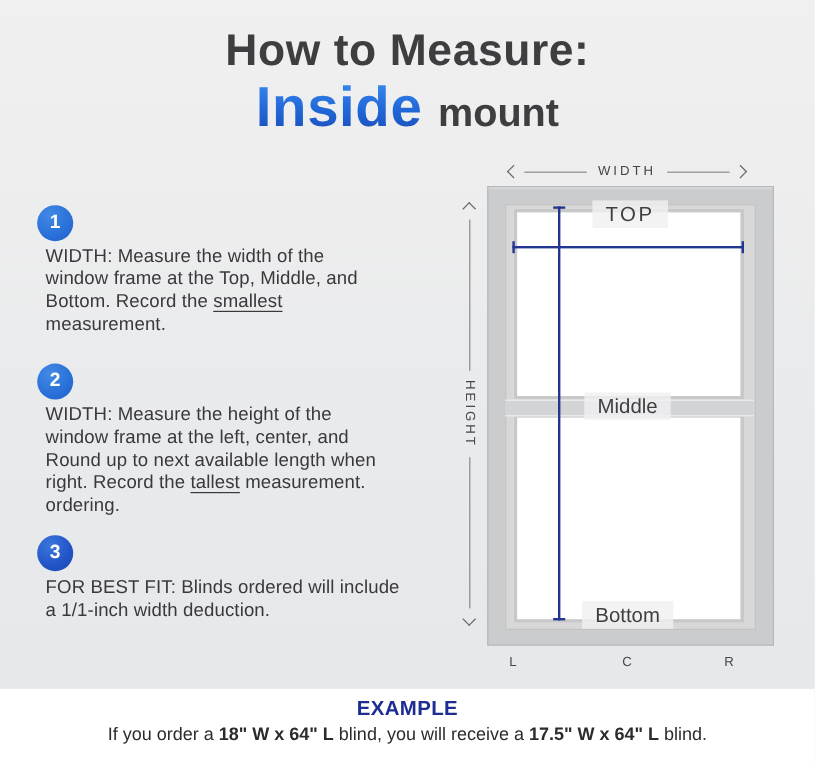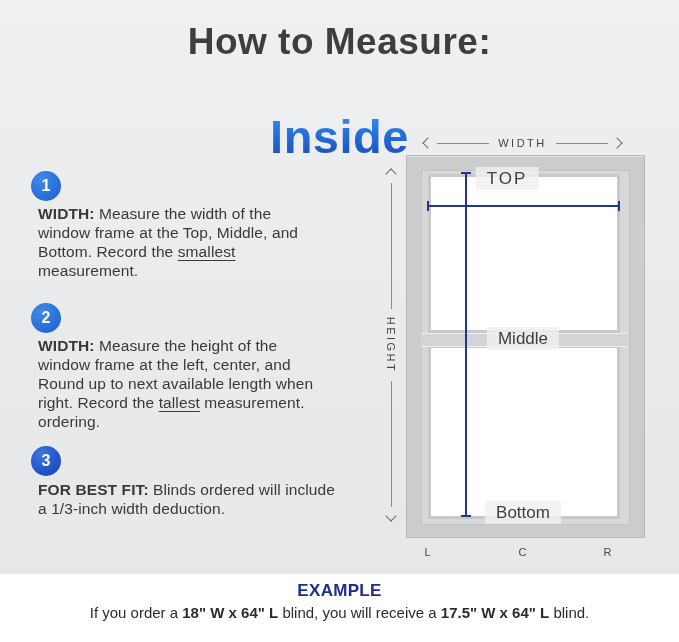--- a/index.html
+++ b/index.html
@@ -9,33 +9,33 @@
     font-family:"Liberation Sans",sans-serif;
     -webkit-font-smoothing:antialiased;
   }
   
   .title-wrap{position:absolute;top:22px;left:0;width:100%;text-align:center;}
   .title-line1{font-size:37px;font-weight:700;color:#3e3e40;letter-spacing:.5px;line-height:1.1;}
   .title-line2{display:flex;justify-content:center;align-items:baseline;gap:13px;margin-top:2px;}
   .title-accent{
     font-size:47px;font-weight:800;letter-spacing:.5px;line-height:1;
     background:linear-gradient(180deg,#3c8cf0 0%,#2268d8 55%,#1a4eb8 100%);
-    -webkit-background-clip:text;background-clip:text;color:transparent;margin-top:48px;
+    -webkit-background-clip:text;background-clip:text;color:transparent;
   }
   .title-rest{font-size:33px;font-weight:700;color:#3e3e40;line-height:1;}
   
   .step-circle{
     position:absolute;width:30px;height:30px;border-radius:50%;
     background:radial-gradient(circle at 35% 28%,#4189e6 0%,#2b72d9 55%,#1f5ec9 100%);
     color:#fff;font-size:16px;font-weight:700;
     display:flex;align-items:center;justify-content:center;
   }
   .step-circle.c3{background:radial-gradient(circle at 35% 28%,#3a77dd 0%,#2456c8 55%,#1745b5 100%);}
   .step-text{position:absolute;color:#39393b;font-size:15.5px;line-height:19px;letter-spacing:.1px;white-space:nowrap;}
-  .step-line span.b{font-weight:700;}
+  .step-line span.b{font-weight:400;}
   .step-line span.u{text-decoration:underline;text-underline-offset:3px;}
   
   .abs{position:absolute;}
   .win-frame{left:406px;top:155px;width:237px;height:381px;background:#cbcccd;border:1px solid #b7b8b9;box-shadow:inset 0 1px 0 rgba(255,255,255,.45);}
   .win-opening{left:421px;top:170px;width:207px;height:353px;background:#d8d8d9;border:1px solid #c3c3c4;}
   .sash{background:#ffffff;border:3px solid #c8c8c9;}
   .sash-top{left:428px;top:174px;width:186px;height:153px;}
   .sash-bottom{left:428px;top:345px;width:186px;height:168px;}
   .mid-rail{left:421px;top:333px;width:207px;height:12px;background:#d3d4d5;border-top:1px solid #efefef;border-bottom:1px solid #efefef;z-index:3;}
   
@@ -47,21 +47,21 @@
   .v-line{left:465px;top:172px;width:2px;height:345px;}
   .v-line::before,.v-line::after{content:"";position:absolute;width:10px;height:2px;background:#23368f;left:-4px;}
   .v-line::before{top:0;}
   .v-line::after{bottom:0;}
   
   .chip{
     z-index:6;transform:translateX(-50%);
     background:rgba(240,240,241,.82);color:#3f3f41;
     font-size:17px;padding:1px 11px;line-height:21px;white-space:nowrap;
   }
-  .chip-top{left:507px;top:167px;letter-spacing:2px;}
+  .chip-top{left:525px;top:167px;letter-spacing:2px;}
   .chip-middle{left:523px;top:327px;}
   .chip-bottom{left:523px;top:501px;}
   
   .width-arrow{left:424px;top:137px;width:197px;height:12px;display:flex;align-items:center;gap:5px;text-align:center;}
   .arr-line{flex:1;height:1px;background:#8a8a8c;}
   .chev{width:7px;height:7px;border-top:1.6px solid #6a6a6c;border-right:1.6px solid #6a6a6c;flex:0 0 auto;}
   .chev-left{transform:rotate(-135deg);}
   .chev-right{transform:rotate(45deg);}
   .chev-up{transform:rotate(-45deg);}
   .chev-down{transform:rotate(135deg);}
@@ -84,20 +84,21 @@
 </style>
 </head>
 <body>
 
 <div class="canvas">
 
   <div class="title-wrap">
     <div class="title-line1">How to Measure:</div>
     <div class="title-line2">
       <span class="title-accent">Inside</span>
+      <span class="title-rest">mount</span>
     </div>
   </div>
 
   <div class="step-circle" style="left:31px;top:171px;">1</div>
   <div class="step-text" style="left:38px;top:204px;">
       <div class="step-line"><span class="b">WIDTH: </span><span>Measure the width of the</span></div>
       <div class="step-line"><span>window frame at the Top, Middle, and</span></div>
       <div class="step-line"><span>Bottom. Record the </span><span class="u">smallest</span></div>
       <div class="step-line"><span>measurement.</span></div>
     </div>
@@ -107,21 +108,21 @@
       <div class="step-line"><span class="b">WIDTH: </span><span>Measure the height of the</span></div>
       <div class="step-line"><span>window frame at the left, center, and</span></div>
       <div class="step-line"><span>Round up to next available length when</span></div>
       <div class="step-line"><span>right. Record the </span><span class="u">tallest</span><span> measurement.</span></div>
       <div class="step-line"><span>ordering.</span></div>
     </div>
 
   <div class="step-circle c3" style="left:31px;top:446px;">3</div>
   <div class="step-text" style="left:38px;top:480px;">
       <div class="step-line"><span class="b">FOR BEST FIT: </span><span>Blinds ordered will include</span></div>
-      <div class="step-line"><span>a 1/3-inch width deduction.</span></div>
+      <div class="step-line"><span>a 1/1-inch width deduction.</span></div>
     </div>
 
   <div>
 
     <div class="abs width-arrow">
       <span class="chev chev-left"></span>
       <span class="arr-line"></span>
       <span class="arrow-label">WIDTH</span>
       <span class="arr-line"></span>
       <span class="chev chev-right"></span>

